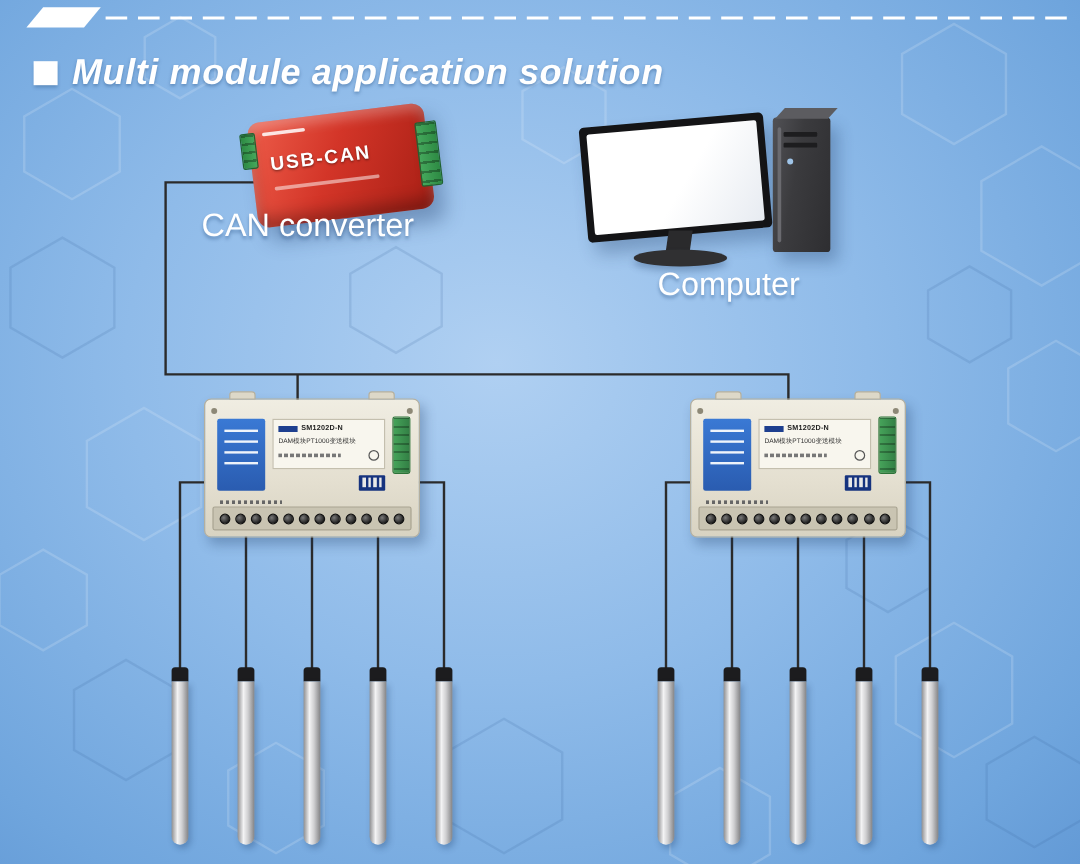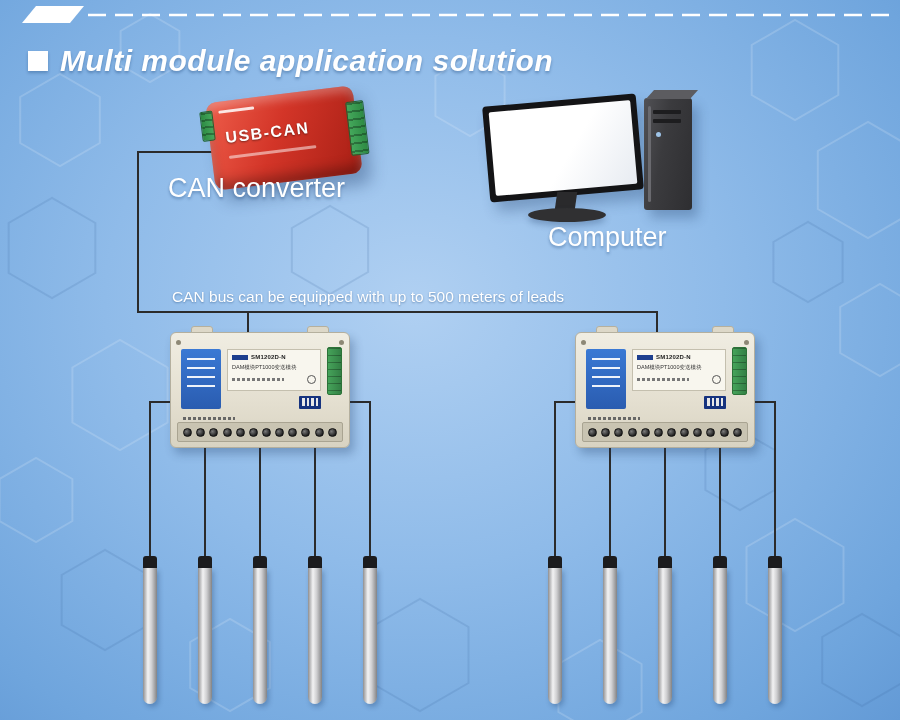--- a/index.html
+++ b/index.html
@@ -162,21 +162,20 @@
   <div class="mon-base"></div>
   <div class="tower">
     <div class="tower-top"></div>
     <div class="tw-strip"></div>
     <div class="tw-slot s1"></div>
     <div class="tw-slot s2"></div>
     <div class="tw-dot"></div>
   </div>
   <div class="cap cap-computer">Computer</div>
 
-  <div class="bus-note">CAN bus can be equipped with up to 500 meters of leads</div>
 
   <div class="module" style="left:170px">
     <span class="m-tab tl"></span>
     <span class="m-tab tr"></span>
     <span class="m-hole h1"></span>
     <span class="m-hole h2"></span>
     <div class="m-blue">
         <i></i>
         <i></i>
         <i></i>

